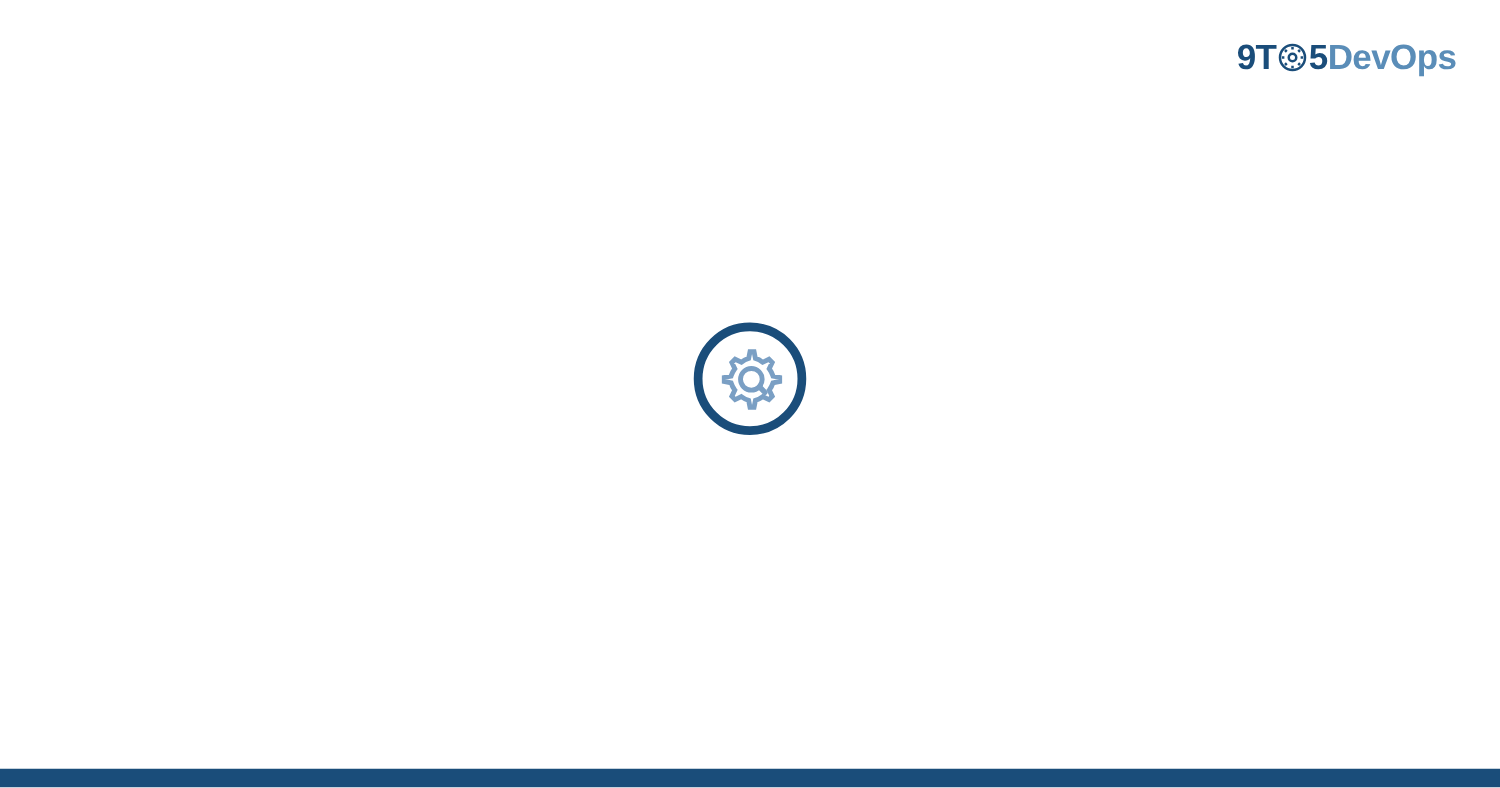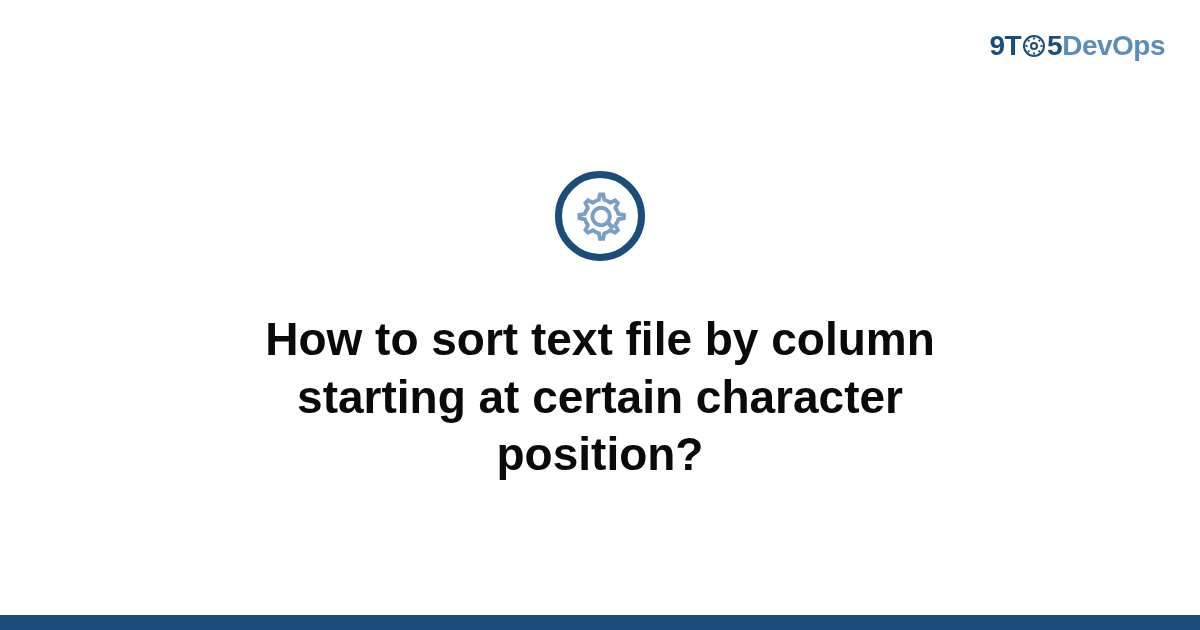--- a/index.html
+++ b/index.html
@@ -94,16 +94,15 @@
 </div>
 
 <div class="center-content">
   <div class="center-icon">
     <svg viewBox="0 0 24 24" fill="none" stroke="#7a9fc4" stroke-width="1.8">
       <path d="M12 2 L13.5 2 L14 4.5 C15 4.8 15.9 5.3 16.7 5.9 L19 4.8 L20.2 6 L19.1 8.3 C19.7 9.1 20.2 10 20.5 11 L23 11.5 L23 13 L20.5 13.5 C20.2 14.5 19.7 15.4 19.1 16.2 L20.2 18.5 L19 19.7 L16.7 18.6 C15.9 19.2 15 19.7 14 20 L13.5 22.5 L12 22.5 L11.5 20 C10.5 19.7 9.6 19.2 8.8 18.6 L6.5 19.7 L5.3 18.5 L6.4 16.2 C5.8 15.4 5.3 14.5 5 13.5 L2.5 13 L2.5 11.5 L5 11 C5.3 10 5.8 9.1 6.4 8.3 L5.3 6 L6.5 4.8 L8.8 5.9 C9.6 5.3 10.5 4.8 11.5 4.5 L12 2 Z"></path>
       <circle cx="12.5" cy="12.2" r="4" stroke="#7a9fc4"></circle>
       <path d="M15.5 15 L17.5 17" stroke="#7a9fc4" stroke-width="2" stroke-linecap="round"></path>
     </svg>
   </div>
-  <h1 class="title">How to sort text file by column starting at certain character position?</h1>
 </div>
 
 <div class="footer-bar"></div>
 
 </body></html>

